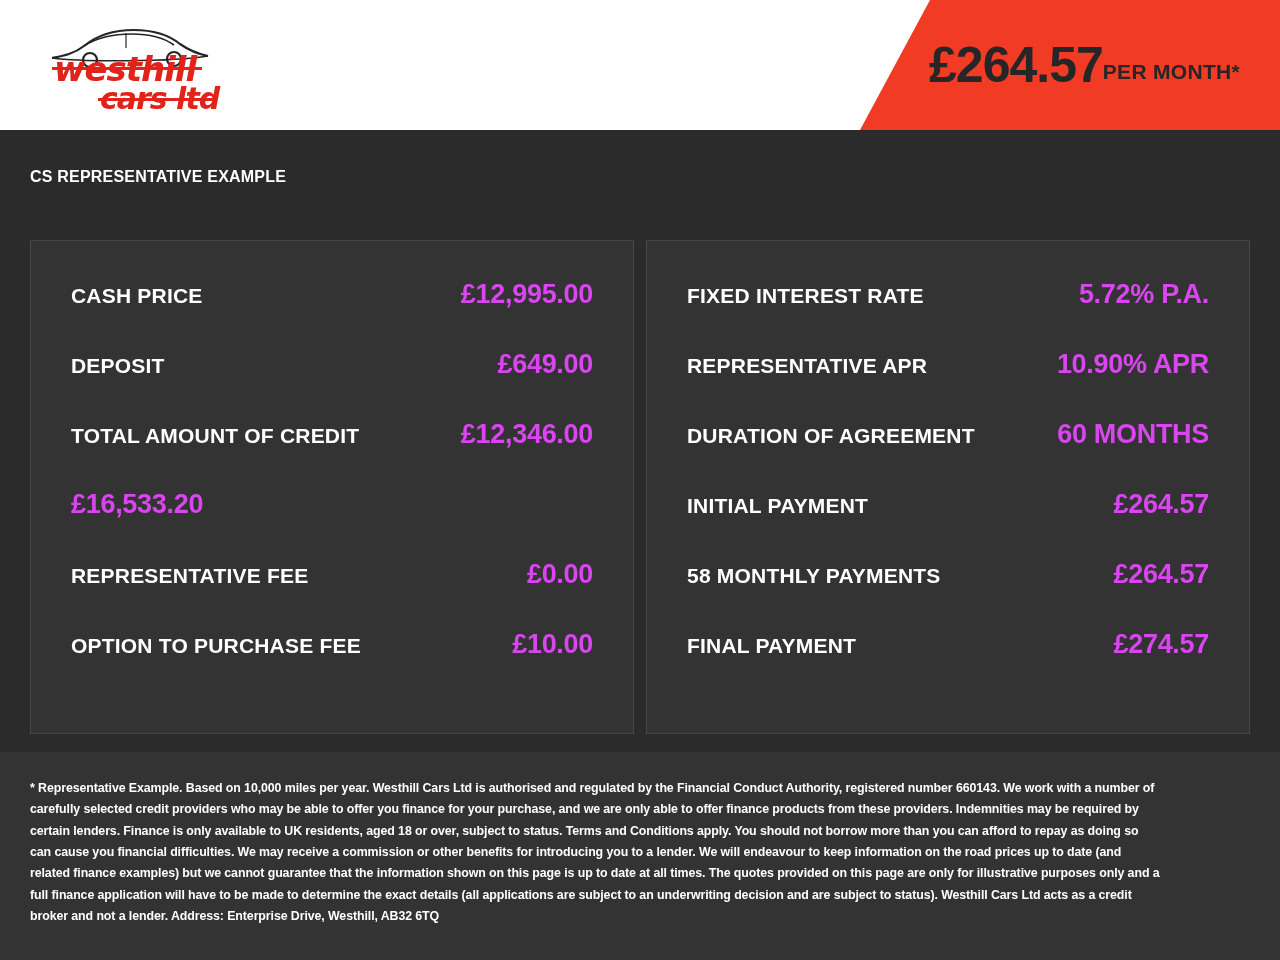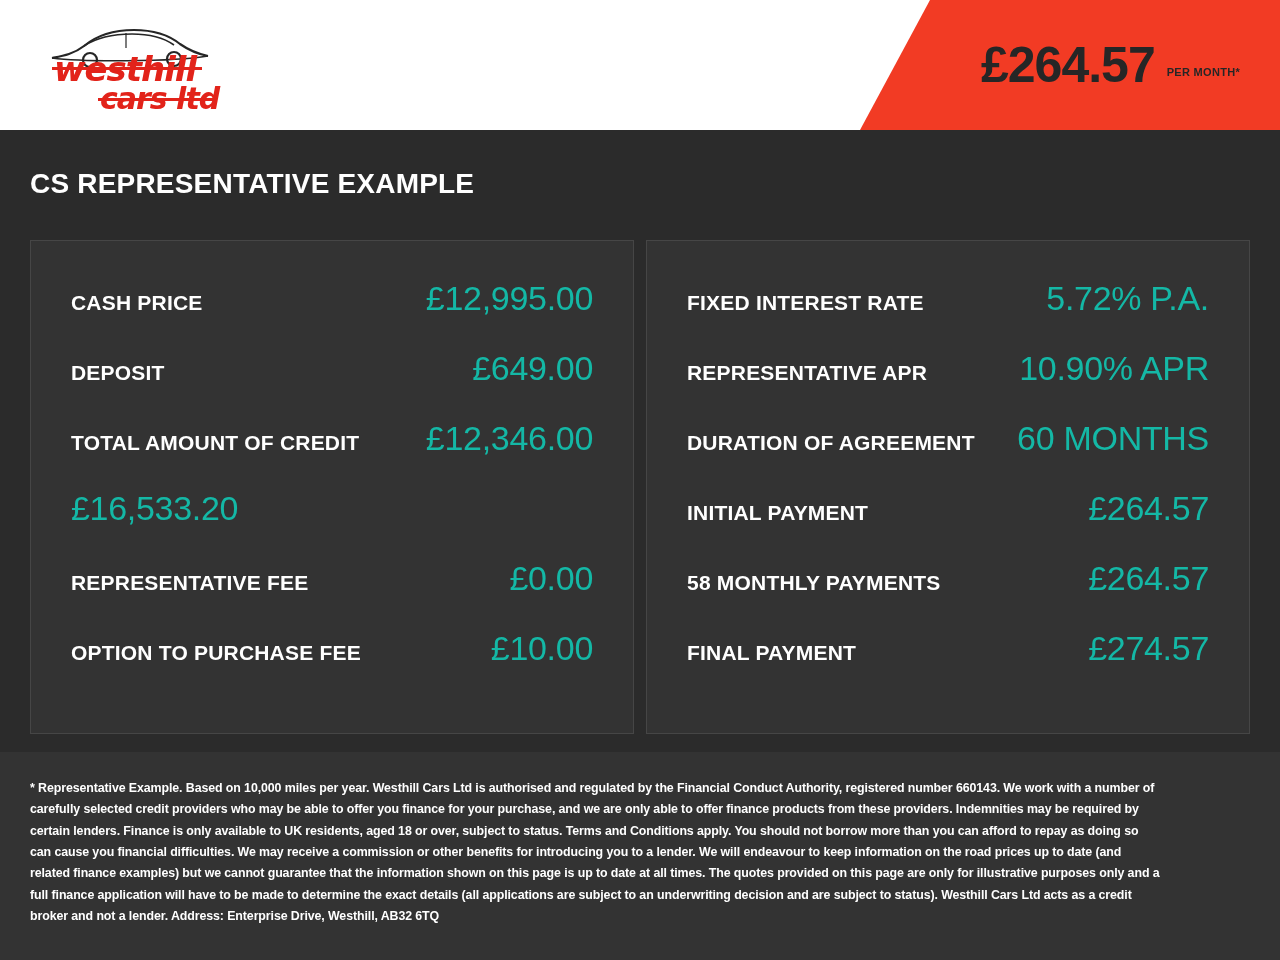--- a/index.html
+++ b/index.html
@@ -49,24 +49,24 @@
     padding-right: 40px;
   }
   .price-amount {
     font-size: 50px;
     font-weight: bold;
     color: #262626;
     letter-spacing: -1px;
     line-height: 1;
   }
   .price-per {
-    font-size: 11px;
+    font-size: 21px;
     font-weight: bold;
     color: #262626;
-    margin-left: 12px;
+    margin-left: 0;
     margin-top: 14px;
     letter-spacing: 0.3px;
   }
 
   
   .logo {
     position: absolute;
     left: 22px;
     top: 18px;
     width: 220px;
@@ -101,21 +101,21 @@
     position: absolute;
     background: #e2231a;
     height: 3px;
   }
 
   
   .section-title {
     position: absolute;
     left: 30px;
     top: 168px;
-    font-size: 28px;
+    font-size: 16px;
     font-weight: bold;
     color: #ffffff;
     letter-spacing: 0.2px;
   }
 
   
   .panels {
     position: absolute;
     left: 30px;
     top: 240px;
@@ -136,23 +136,23 @@
     height: 70px;
   }
   .row-label {
     font-size: 21px;
     font-weight: bold;
     color: #ffffff;
     letter-spacing: 0.2px;
     white-space: nowrap;
   }
   .row-value {
-    font-size: 34px;
-    font-weight: normal;
-    color: #14b8a6;
+    font-size: 27px;
+    font-weight: bold;
+    color: #d946ef;
     letter-spacing: -0.3px;
     white-space: nowrap;
   }
 
   
   .disclaimer {
     position: absolute;
     left: 0;
     top: 752px;
     width: 1280px;

